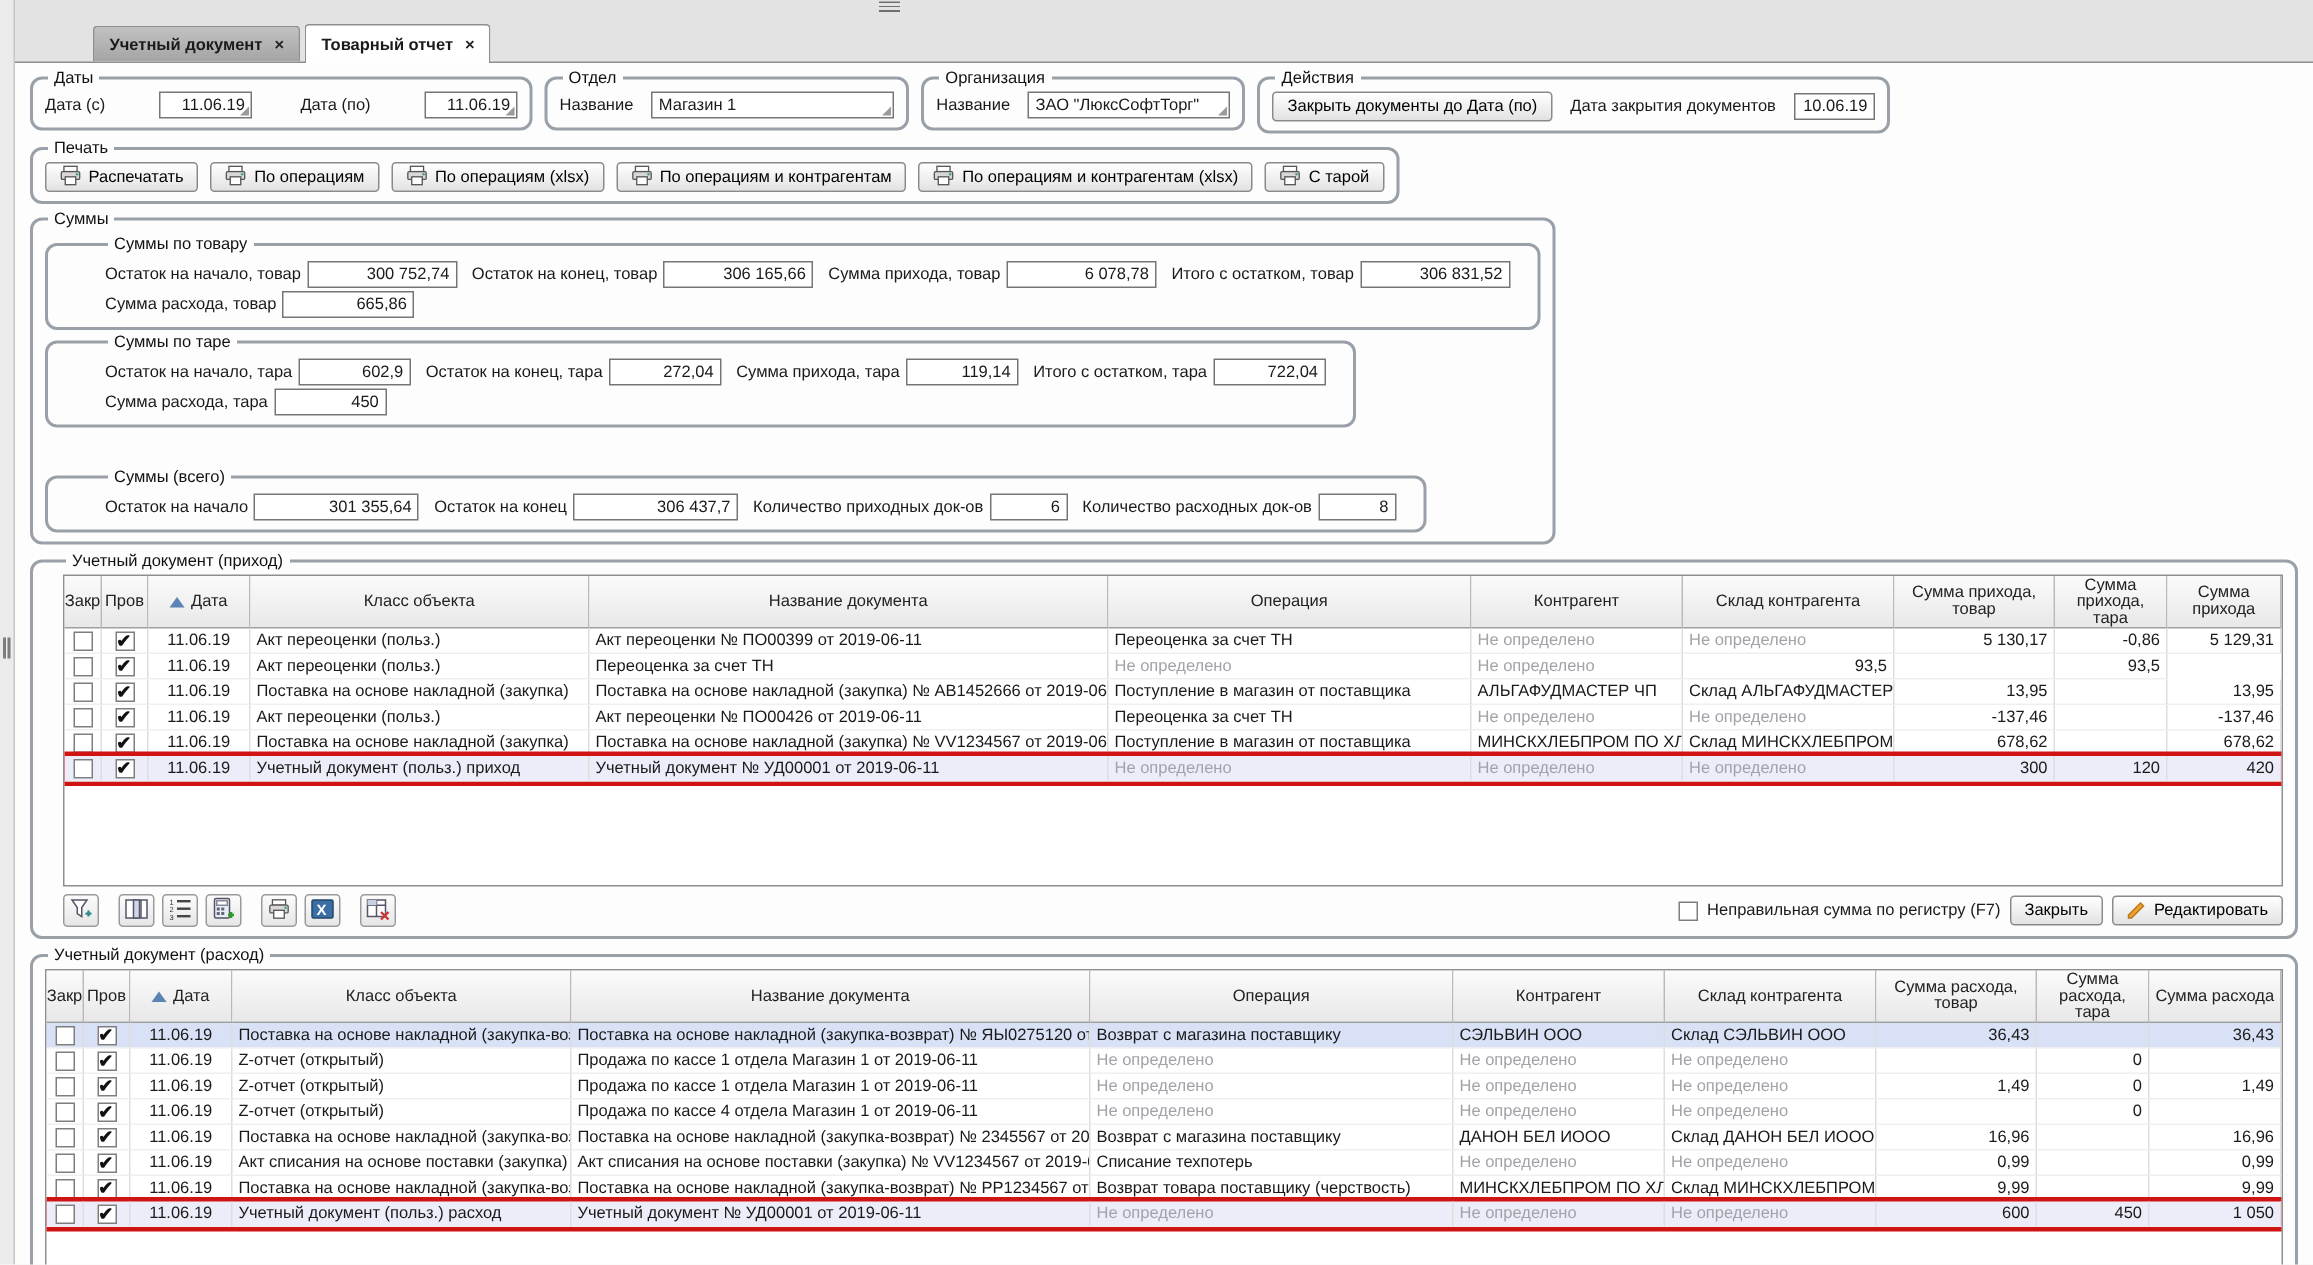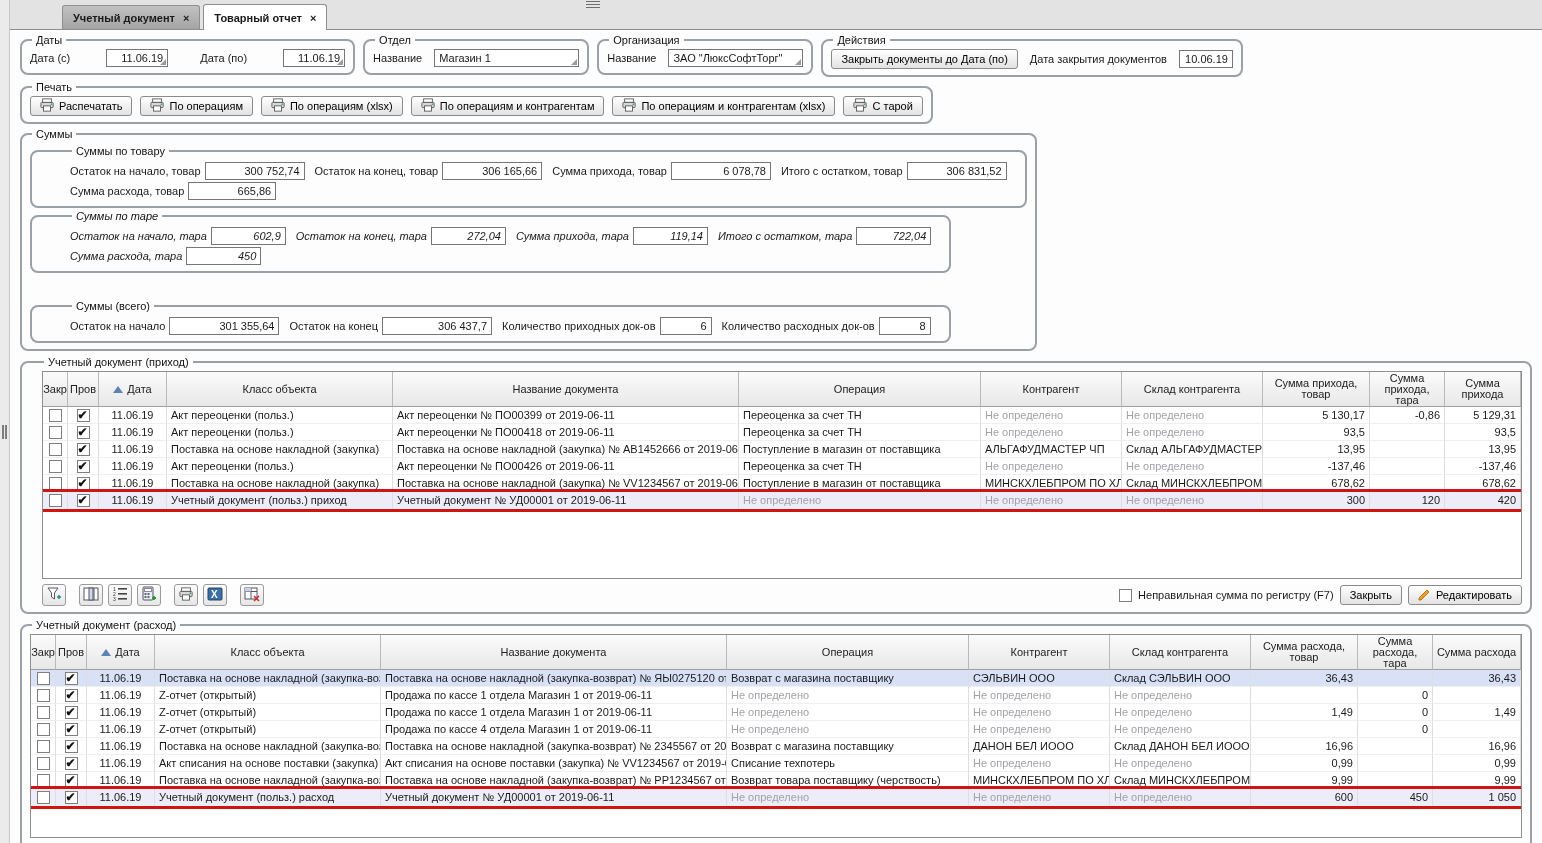--- a/index.html
+++ b/index.html
@@ -8,21 +8,21 @@
   .page { display:flex; width:1542px; height:843px; }
 
   
   .vsplit { width:10px; background:#ebebeb; border-right:1px solid #c6c6c6; position:relative; cursor:col-resize; }
   .vsplit .grip { position:absolute; top:425px; left:2px; width:5px; height:14px;
     border-left:2px solid #7d7d7d; border-right:2px solid #7d7d7d; }
 
   .main { flex:1; display:flex; flex-direction:column; min-width:0; }
 
   
-  .tabstrip { height:30px; background:#e3e3e3; position:relative; display:flex; align-items:flex-end; padding-left:52px; border-bottom:1px solid #8e8e8e; flex:none; }
+  .tabstrip { height:42px; background:#e3e3e3; position:relative; display:flex; align-items:flex-end; padding-left:52px; border-bottom:1px solid #8e8e8e; flex:none; }
   .hgrip { position:absolute; top:1px; left:576px; width:14px; height:7px;
     background:repeating-linear-gradient(#6e6e6e 0 1px, #e3e3e3 1px 3px); }
   .tab { display:flex; align-items:center; gap:8px; height:24px; padding:0 10px; margin-right:3px;
     border:1px solid #8e8e8e; border-bottom:none; border-radius:3px 3px 0 0; font-weight:bold; cursor:pointer; }
   .tab.inactive { background:linear-gradient(#c2c2c2,#a4a4a4); }
   .tab.active { background:#fff; height:26px; margin-bottom:-1px; }
   .tab .x { font-weight:bold; font-size:11px; color:#222; line-height:10px; cursor:pointer; }
 
   .content { flex:1; background:#fdfdfd; padding:4px 10px 0 10px; min-height:0; }
 
@@ -106,21 +106,21 @@
             <span class="lab">Дата (с)</span>
             <span class="ibox combo num" style="width:62px;">11.06.19</span>
             <span class="lab">Дата (по)</span>
             <span class="ibox combo num" style="width:62px;">11.06.19</span>
           </div>
         </fieldset>
         <fieldset>
           <legend>Отдел</legend>
           <div class="frow" style="align-items:center;">
             <span class="lab">Название</span>
-            <span class="ibox combo" style="width:145px;">Магазин 1</span>
+            <span class="ibox combo" style="width:162px;">Магазин 1</span>
           </div>
         </fieldset>
         <fieldset>
           <legend>Организация</legend>
           <div class="frow" style="align-items:center;">
             <span class="lab">Название</span>
             <span class="ibox combo" style="width:135px;">ЗАО "ЛюксСофтТорг"</span>
           </div>
         </fieldset>
         <fieldset>
@@ -217,21 +217,21 @@
                 </div>
               </div>
               <div class="sumrow">
                 <div class="field">
                   <span class="lab">Сумма расхода, товар</span>
                   <span class="ibox num" style="width:88px">665,86</span>
                 </div>
               </div>
             </div>
         </fieldset>
-        <fieldset class="sumgrp" style="width:822px;font-style:italic;">
+        <fieldset class="sumgrp" style="width:822px;">
           <legend>Суммы по таре</legend>
           <div>
               <div class="sumrow">
                 <div class="field">
                   <span class="lab">Остаток на начало, тара</span>
                   <span class="ibox num" style="width:75px">602,9</span>
                 </div>
                 <div class="field">
                   <span class="lab">Остаток на конец, тара</span>
                   <span class="ibox num" style="width:75px">272,04</span>
@@ -336,21 +336,20 @@
             </div>
             <div class="grow drow">
               <div class="gcell c">
                 <span class="cb"></span>
               </div>
               <div class="gcell c">
                 <span class="cb checked"></span>
               </div>
               <div class="gcell c">11.06.19</div>
               <div class="gcell">Акт переоценки (польз.)</div>
-              <div class="gcell">Акт переоценки № ПО00418 от 2019-06-11</div>
               <div class="gcell">Переоценка за счет ТН</div>
               <div class="gcell muted">Не определено</div>
               <div class="gcell muted">Не определено</div>
               <div class="gcell r">93,5</div>
               <div class="gcell r"></div>
               <div class="gcell r">93,5</div>
             </div>
             <div class="grow drow">
               <div class="gcell c">
                 <span class="cb"></span>

